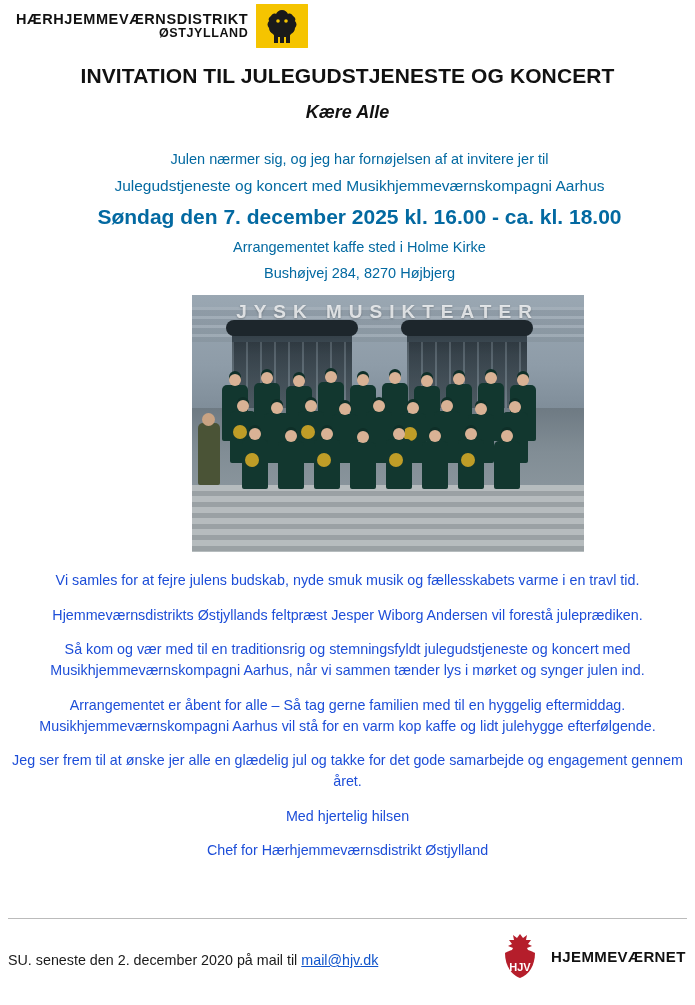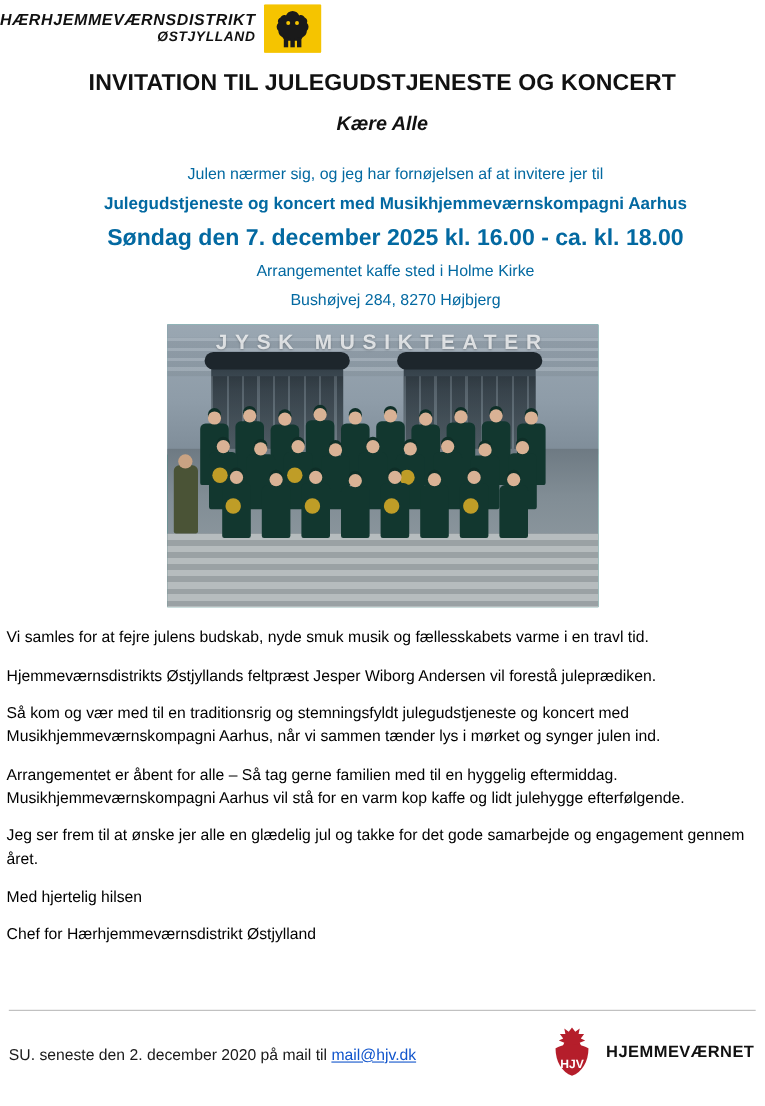--- a/index.html
+++ b/index.html
@@ -14,23 +14,22 @@
     color: #1a1a1a;
     position: relative;
     overflow: hidden;
   }
 
   
   .doc-header {
     height: 48px;
     display: flex;
     align-items: center;
-    padding: 4px 0 0 0;
+    padding: 4px 0 0 16px;
     box-sizing: border-box;
-    font-style: italic;
   }
   .hjv-wordmark {
     display: flex;
     flex-direction: column;
     justify-content: center;
     line-height: 1.05;
   }
   .hjv-wordmark .line1 {
     font-size: 14.5px;
     font-weight: bold;
@@ -78,21 +77,21 @@
     margin-top: 28px;
     text-align: center;
   }
   .intro p {
     margin: 0 0 10px 0;
     font-size: 14.5px;
     color: #0369a1;
     padding-left: 24px;
   }
   .intro p.bold {
-    font-weight: bold;
+    font-weight: normal;
     font-size: 15.5px;
   }
   .intro p.bold-small {
     font-weight: bold;
     font-size: 21px;
   }
   .intro p.line-wide {
     font-size: 14.5px;
   }
 
@@ -101,21 +100,22 @@
     margin: 14px auto 0 auto;
     width: 392px;
     height: 257px;
     position: relative;
   }
   .photo {
     width: 100%;
     height: 100%;
     position: relative;
     overflow: hidden;
-    background: #0f766e;
+    background: #6d28d9;
+    margin-left: 40px;
   }
   .sky {
     position: absolute;
     left: 0; top: 0; right: 0;
     height: 46%;
     background: linear-gradient(#9fb0bd 0%, #b9c6cf 55%, #cfd7dc 100%);
   }
   .building {
     position: absolute;
     left: 0; top: 0; right: 0; height: 46%;
@@ -242,23 +242,24 @@
     background: #c9a383;
   }
 
   
   .body-text {
     margin-top: 18px;
     padding: 0 6px;
   }
   .body-text p {
     margin: 0 0 14px 0;
+    text-align: center;
     font-size: 14.3px;
     line-height: 1.45;
-    color: #000000;
+    color: #1d4ed8;
   }
   .body-text p.signature {
     font-weight: bold;
     font-size: 16px;
     margin-bottom: 12px;
   }
 
   
   .footer-rule {
     position: absolute;

